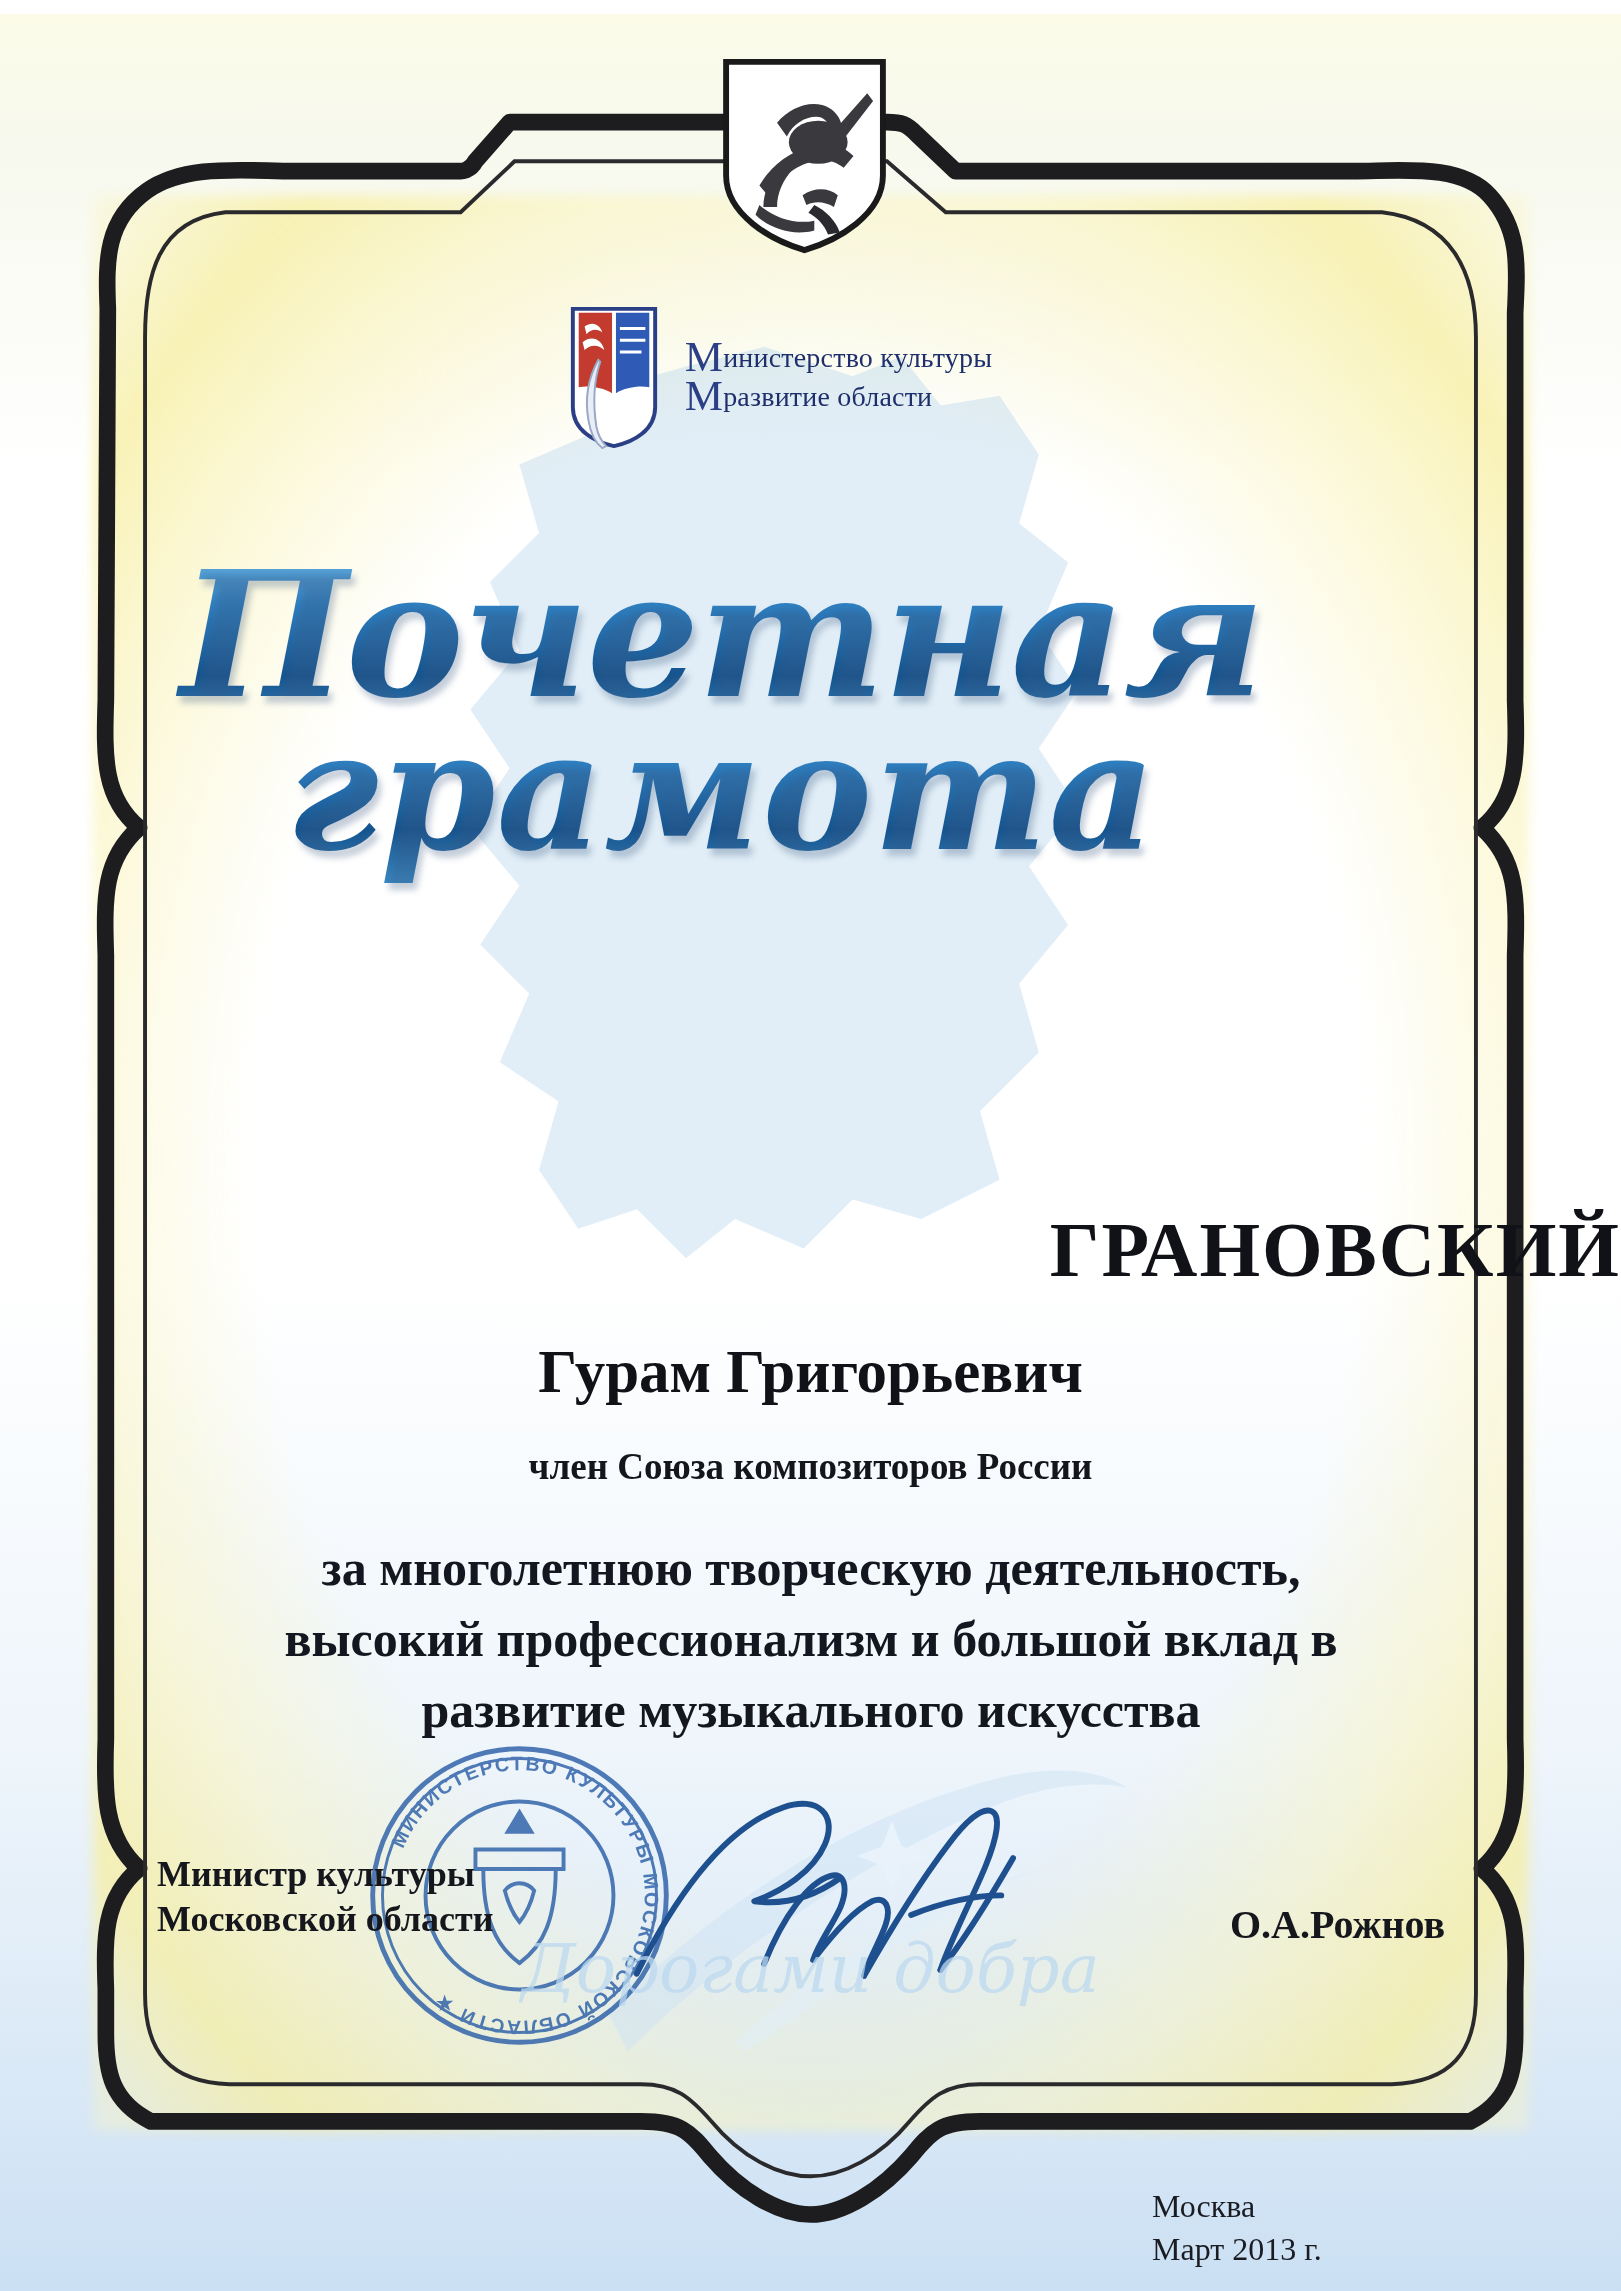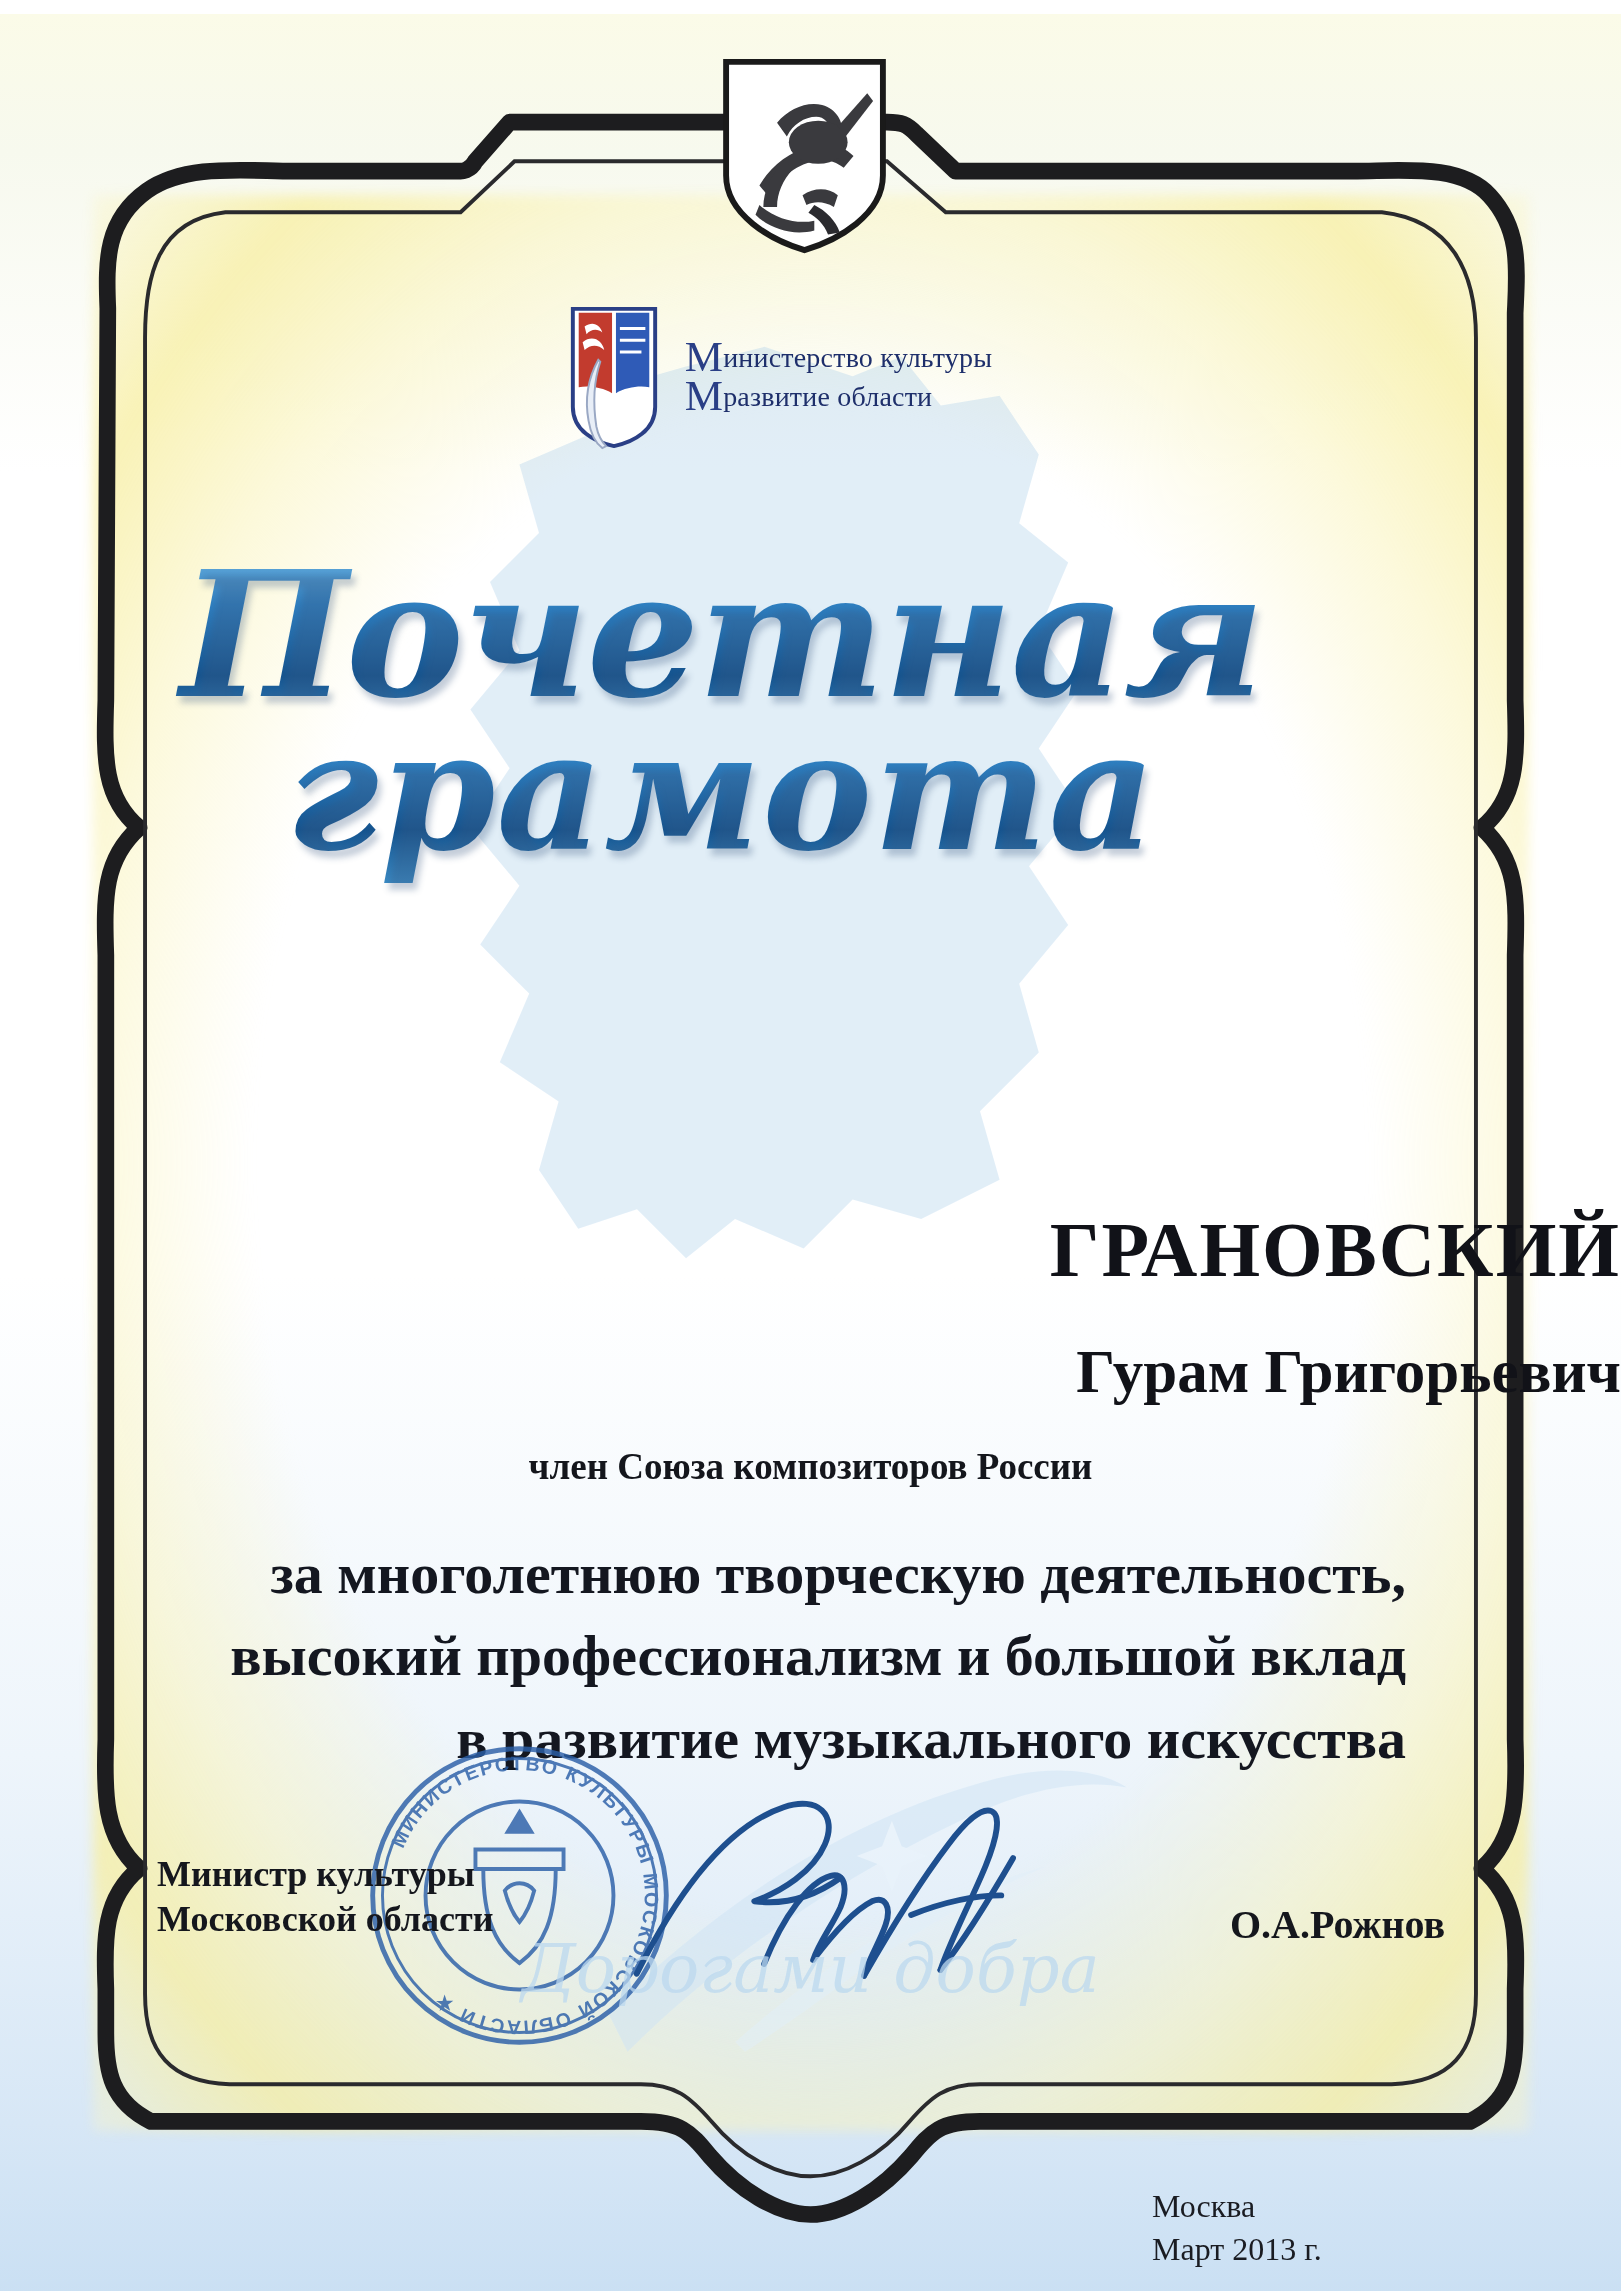--- a/index.html
+++ b/index.html
@@ -140,21 +140,21 @@
     font-family: "Liberation Serif", serif;
     font-weight: bold;
     font-size: 78px;
     letter-spacing: 2px;
     color: #111218;
   }
   .firstname {
     position: absolute;
     left: 0; top: 1323px;
     width: 1621px;
-    text-align: right;
+    text-align: center;
     font-family: "Liberation Serif", serif;
     font-weight: bold;
     font-size: 61px;
     color: #111218;
   }
   .affiliation {
     position: absolute;
     left: 0; top: 1431px;
     width: 1621px;
     text-align: center;
@@ -162,24 +162,24 @@
     font-weight: bold;
     font-size: 37px;
     color: #14161c;
   }
 
   
   .merit {
     position: absolute;
     left: 216px; top: 1519px;
     width: 1190px;
-    text-align: right;
-    font-family: "Liberation Serif", serif;
-    font-weight: bold;
-    font-size: 58px;
+    text-align: center;
+    font-family: "Liberation Serif", serif;
+    font-weight: bold;
+    font-size: 50px;
     line-height: 1.42;
     color: #141720;
   }
 
   
   .signer-title {
     position: absolute;
     left: 157px; top: 1838px;
     font-family: "Liberation Serif", serif;
     font-weight: bold;

